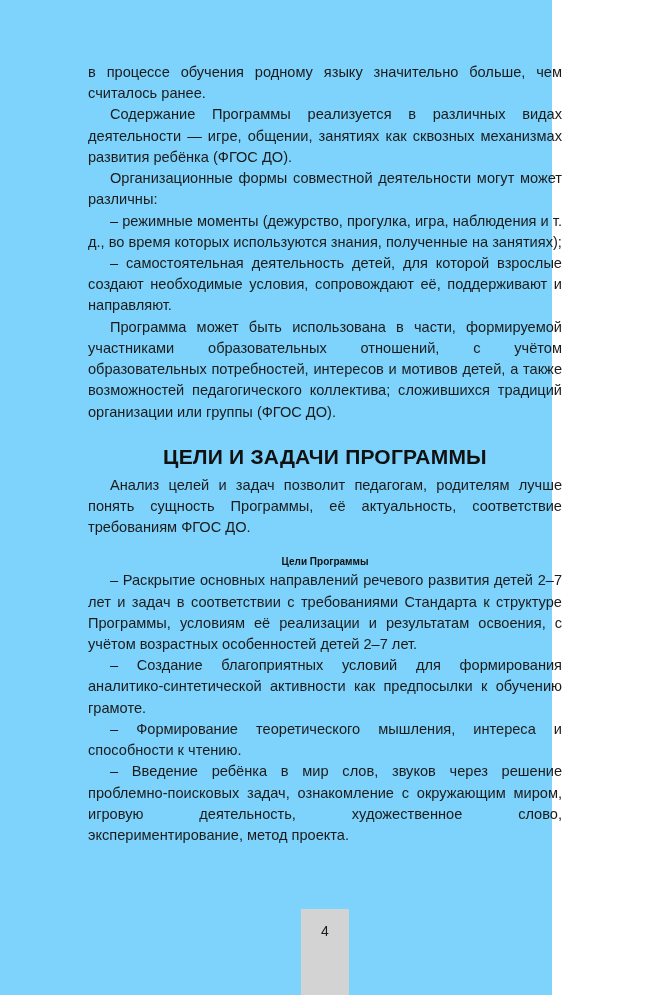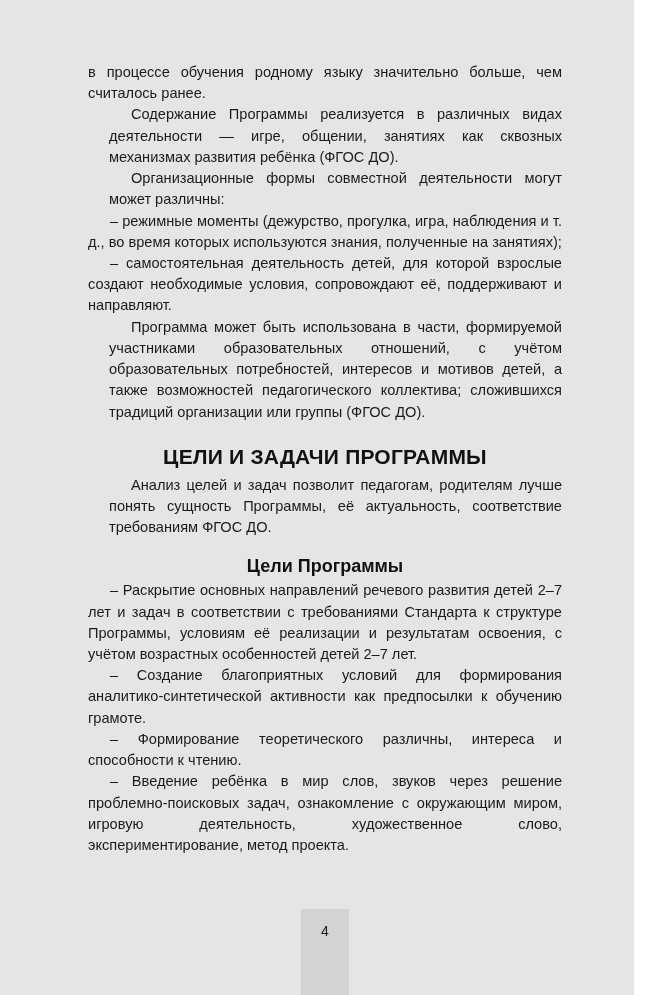--- a/index.html
+++ b/index.html
@@ -12,57 +12,56 @@
     height: 995px;
     font-family: "Liberation Sans", sans-serif;
     color: #1a1a1a;
     position: relative;
     overflow: hidden;
   }
   .page {
     position: absolute;
     left: 0;
     top: 0;
-    width: 634px;
+    width: 552px;
     height: 995px;
-    background: #e5e5e5;
+    background: #7dd3fc;
   }
   .content {
     position: absolute;
     left: 88px;
     top: 62px;
     width: 474px;
   }
   .para {
     margin: 0;
     font-size: 14.6px;
     line-height: 1.455;
     text-align: justify;
     text-justify: inter-word;
     hyphens: manual;
     color: #1b1b1b;
   }
   .para.indent {
     text-indent: 22px;
-    margin-left: 21px;
   }
   .para.dash {
     text-indent: 22px;
   }
   .heading-main {
     margin: 22px 0 6px 0;
     font-size: 21px;
     font-weight: bold;
     text-align: center;
     letter-spacing: 0.2px;
     color: #111111;
   }
   .heading-sub {
     margin: 18px 0 3px 0;
-    font-size: 18px;
+    font-size: 10px;
     font-weight: bold;
     text-align: center;
     color: #111111;
   }
   .footer {
     position: absolute;
     left: 0;
     bottom: 0;
     width: 650px;
     height: 86px;
@@ -102,21 +101,21 @@
     <p class="para indent">Программа может быть использована в части, формируемой участниками образовательных отношений, с учётом образовательных потребностей, интересов и мотивов детей, а также возможностей педагогического коллектива; сложившихся традиций организации или группы (ФГОС ДО).</p>
 
     <h2 class="heading-main">ЦЕЛИ И ЗАДАЧИ ПРОГРАММЫ</h2>
 
     <p class="para indent">Анализ целей и задач позволит педагогам, родителям лучше понять сущность Программы, её актуальность, соответствие требованиям ФГОС ДО.</p>
 
     <h3 class="heading-sub">Цели Программы</h3>
 
     <p class="para dash">– Раскрытие основных направлений речевого развития детей 2–7 лет и задач в соответствии с требованиями Стандарта к структуре Программы, условиям её реализации и результатам освоения, с учётом возрастных особенностей детей 2–7 лет.</p>
     <p class="para dash">– Создание благоприятных условий для формирования аналитико-синтетической активности как предпосылки к обучению грамоте.</p>
-    <p class="para dash">– Формирование теоретического различны, интереса и способности к чтению.</p>
+    <p class="para dash">– Формирование теоретического мышления, интереса и способности к чтению.</p>
     <p class="para dash">– Введение ребёнка в мир слов, звуков через решение проблемно-поисковых задач, ознакомление с окружающим миром, игровую деятельность, художественное слово, экспериментирование, метод проекта.</p>
 
   </div>
 
   <div class="footer">
     <div class="page-number-box">
       <span class="page-number">4</span>
     </div>
   </div>
 

